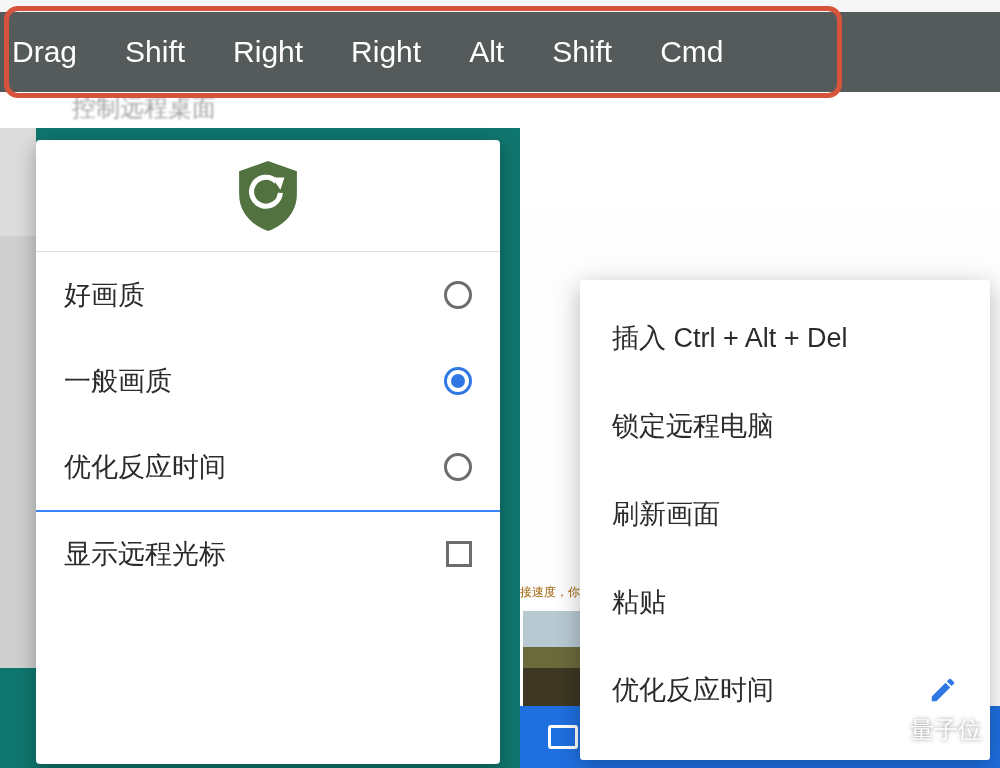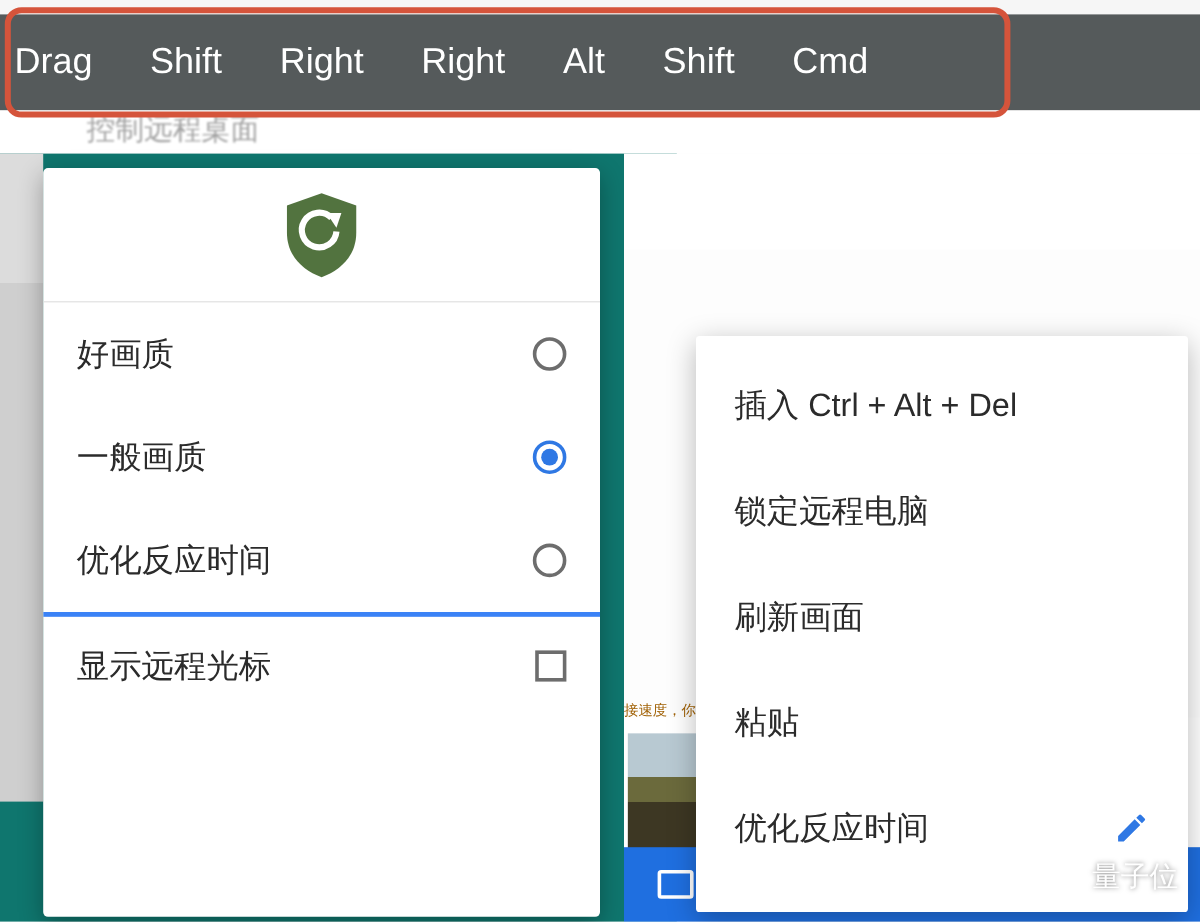--- a/index.html
+++ b/index.html
@@ -21,21 +21,21 @@
   
   .left-desk { position: absolute; left: 0; top: 0; width: 36px; height: 540px; background: linear-gradient(#dcdcdc 0 20%, #cfcfcf 20% 100%); }
 
   
   .card-l { position: absolute; left: 36px; top: 12px; width: 464px; height: 624px; background: #fff; border-radius: 4px; box-shadow: 0 6px 20px rgba(0,0,0,.3); overflow: hidden; }
   .card-l-head { height: 112px; display: flex; align-items: center; justify-content: center; border-bottom: 1px solid #e0e0e0; }
   .shield { width: 66px; height: 76px; position: relative; }
   .shield svg { width: 66px; height: 76px; }
 
   .opt { height: 86px; display: flex; align-items: center; justify-content: space-between; padding: 0 28px; font-size: 27px; color: #2b2b2b; cursor: pointer; }
-  .sep { border-top: 4px solid #3b82f6; }
+  .sep { border-top: 2px solid #3b82f6; }
 
   .radio { width: 28px; height: 28px; border: 3px solid #6d6d6d; border-radius: 50%; position: relative; }
   .radio.on { border-color: #2f78e4; }
   .radio.on::after { content: ""; position: absolute; inset: 4px; background: #2f78e4; border-radius: 50%; }
   .chk { width: 26px; height: 26px; border: 3px solid #6d6d6d; }
 
   
   .r-bg1 { position: absolute; left: 0; top: 80px; right: 0; height: 390px; background: #fdfdfd; }
   .r-bg-txt { position: absolute; left: 0; top: 456px; font-size: 12px; color: #a16207; filter: blur(.6px); }
   .r-photo { position: absolute; left: 0; top: 480px; width: 130px; height: 110px; background: linear-gradient(#b8c9d2 0 35%, #6b6a3c 35% 55%, #3d3723 55% 100%); border: 3px solid #fff; }

